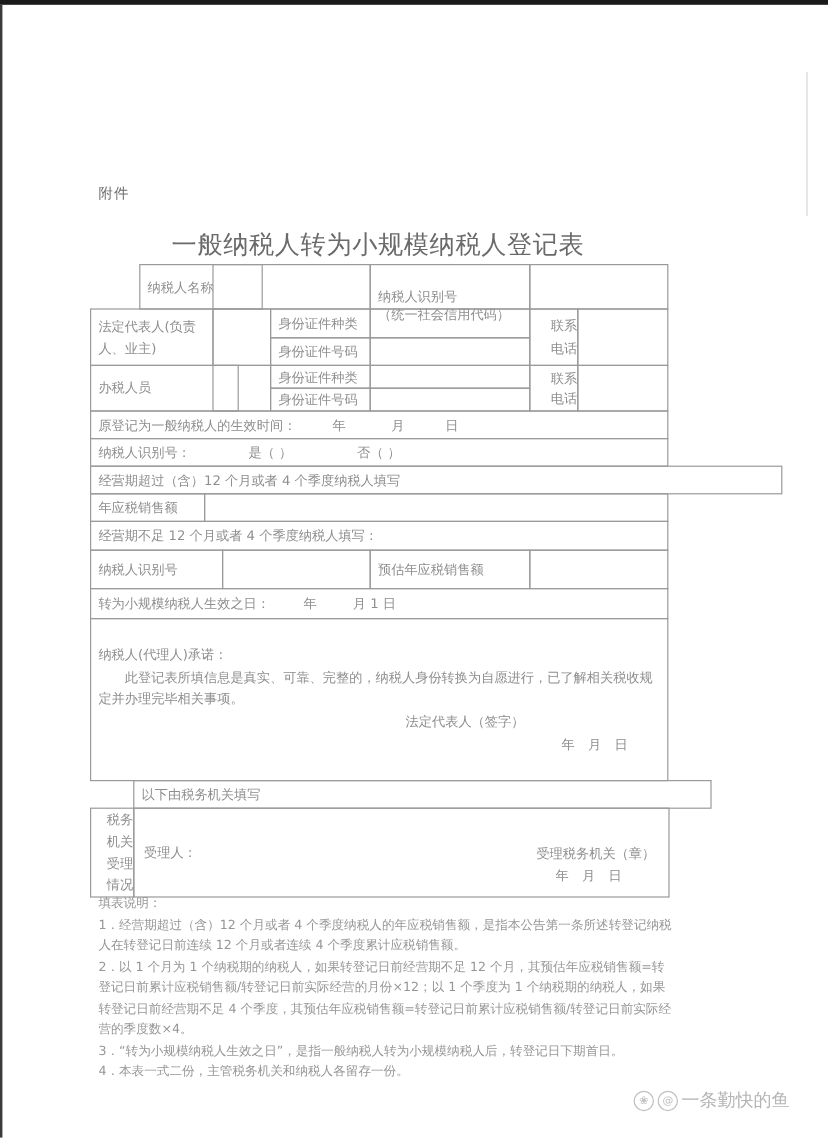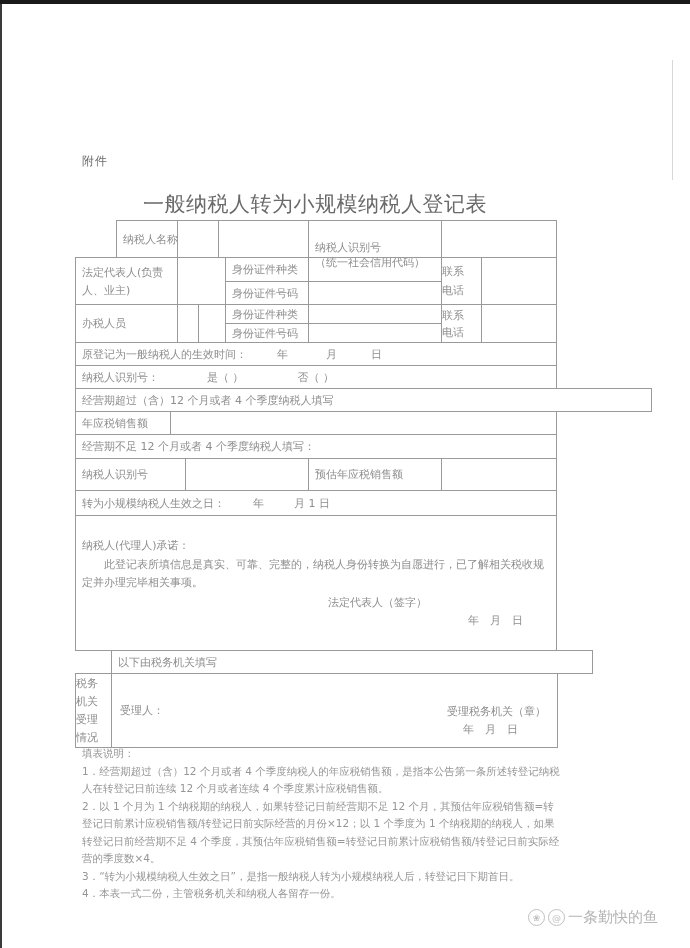--- a/index.html
+++ b/index.html
@@ -17,21 +17,21 @@
   .title { position: absolute; left: 0; width: 630px; top: 190px; text-align: center; font-size: 21px; color: #6a6a6a; letter-spacing: 0.5px; }
 
   .tbl { position: absolute; left: 75px; top: 220px; width: 482px; }
   .cell {
     position: absolute; box-sizing: border-box;
     border: 1px solid #9a9a9a;
     font-size: 11px; color: #8e8e8e; line-height: 15px;
     display: flex; align-items: center; padding-left: 6px;
   }
   .cell.multi { display: block; padding-top: 19px; }
-  .cell.vtext { flex-direction: column; justify-content: center; align-items: flex-start; padding: 0; line-height: 19px; }
+  .cell.vtext { flex-direction: column; justify-content: center; align-items: flex-end; padding: 0; line-height: 19px; }
 
   .promise { position: absolute; font-size: 11px; color: #8e8e8e; line-height: 18px; }
   .notes { position: absolute; left: 82px; top: 745px; width: 478px; font-size: 10.5px; color: #969696; line-height: 17.5px; }
   .notes p { margin: 0; }
   .watermark { position: absolute; left: 528px; top: 908px; font-size: 15px; color: #b5b5b5; display: flex; align-items: center; gap: 3px; }
   .wm-icon { width: 15px; height: 15px; border: 1.5px solid #c0c0c0; border-radius: 50%; display: inline-flex; align-items: center; justify-content: center; font-size: 9px; color: #c0c0c0; }
 </style>
 </head>
 <body>
 
@@ -151,21 +151,21 @@
     <span>税务</span>
     <span>机关</span>
     <span>受理</span>
     <span>情况</span>
   </div>
   <div class="cell" style="left:36px;top:453px;width:447px;height:75px;"></div>
 </div>
 
 <div class="promise" style="left:82px;top:537px;">纳税人(代理人)承诺：</div>
 <div class="promise" style="left:82px;top:556px;width:470px;text-indent:22px;">此登记表所填信息是真实、可靠、完整的，纳税人身份转换为自愿进行，已了解相关税收规定并办理完毕相关事项。</div>
-<div class="promise" style="left:328px;top:594px;font-family:Liberation Mono, monospace;">法定代表人（签字）</div>
+<div class="promise" style="left:338px;top:594px;font-family:Liberation Mono, monospace;">法定代表人（签字）</div>
 <div class="promise" style="left:468px;top:612px;white-space:pre;">年　月　日</div>
 
 <div class="promise" style="left:120px;top:702px;">受理人：</div>
 <div class="promise" style="left:447px;top:703px;">受理税务机关（章）</div>
 <div class="promise" style="left:463px;top:721px;white-space:pre;">年　月　日</div>
 
 <div class="notes">
   <p>填表说明：</p>
   <p>1．经营期超过（含）12 个月或者 4 个季度纳税人的年应税销售额，是指本公告第一条所述转登记纳税人在转登记日前连续 12 个月或者连续 4 个季度累计应税销售额。</p>
   <p>2．以 1 个月为 1 个纳税期的纳税人，如果转登记日前经营期不足 12 个月，其预估年应税销售额=转登记日前累计应税销售额/转登记日前实际经营的月份×12；以 1 个季度为 1 个纳税期的纳税人，如果转登记日前经营期不足 4 个季度，其预估年应税销售额=转登记日前累计应税销售额/转登记日前实际经营的季度数×4。</p>

